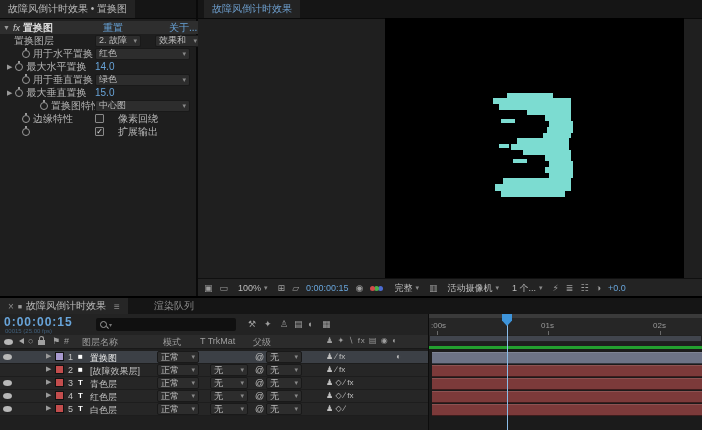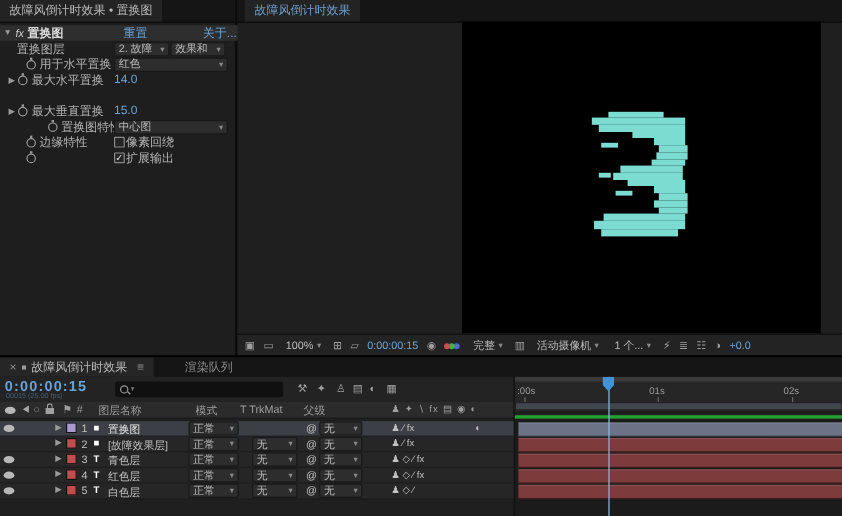--- a/index.html
+++ b/index.html
@@ -11,21 +11,21 @@
   .tab{display:flex;align-items:center;gap:4px;padding:0 8px;background:#232323;font-size:10px;color:#b9b9b9;}
   .tab .x{color:#8a8a8a;font-size:10px;}
   .tab .sq{color:#9a9a9a;font-size:7px;}
   .tab .menu{color:#8a8a8a;margin-left:4px;}
   .tab.inactive{background:transparent;color:#8a8a8a;}
   .blue{color:#68a4d9;}
   .link{color:#68a4d9;cursor:pointer;}
   
   .ec-row{position:absolute;left:0;width:224px;height:13px;display:flex;align-items:center;font-size:10px;color:#b5b5b5;}
   .ec-left{display:flex;align-items:center;gap:3px;white-space:nowrap;}
-  .ec-val{position:absolute;left:95px;display:flex;align-items:center;gap:1px;}
+  .ec-val{position:absolute;left:95px;display:flex;align-items:center;gap:14px;}
   .dd{display:inline-flex;align-items:center;justify-content:space-between;background:#2d2d2d;border:1px solid #191919;border-radius:2px;color:#bdbdbd;height:12px;padding:0 3px;font-size:9px;box-sizing:border-box;white-space:nowrap;}
   .dd .chev{color:#8a8a8a;font-size:7px;margin-left:3px;}
   .tri{color:#9a9a9a;font-size:7px;}
   .fxbadge{font-style:italic;font-size:9px;color:#cfcfcf;}
   .stopwatch{display:inline-block;width:8px;height:8px;border:1px solid #9a9a9a;border-radius:50%;position:relative;box-sizing:border-box;}
   .stopwatch:before{content:"";position:absolute;left:2px;top:-3px;width:2px;height:2px;background:#9a9a9a;}
   .cb{display:inline-flex;align-items:center;justify-content:center;width:9px;height:9px;background:#242424;border:1px solid #8a8a8a;border-radius:1px;font-size:8px;color:#e0e0e0;box-sizing:border-box;}
   
   .stage{position:absolute;background:#000;}
   .comp-toolbar{position:absolute;left:0;right:0;top:278px;height:18px;background:#232323;border-top:1px solid #101010;display:flex;align-items:center;gap:7px;padding:0 6px;font-size:9px;color:#b0b0b0;white-space:nowrap;}
@@ -109,20 +109,32 @@
       <div class="ec-left" style="padding-left:7px;">
         <span class="tri">▶</span>
         <span class="stopwatch"></span>
         <span>最大水平置换</span>
       </div>
       <div class="ec-val">
         <span class="blue">14.0</span>
       </div>
     </div>
 
+    <div class="ec-row" style="top:73px;">
+      <div class="ec-left" style="padding-left:22px;">
+        <span class="stopwatch"></span>
+        <span>用于垂直置换</span>
+      </div>
+      <div class="ec-val">
+        <span class="dd" style="width:95px;">
+          <span>绿色</span>
+          <span class="chev">▾</span>
+        </span>
+      </div>
+    </div>
 
     <div class="ec-row" style="top:86px;">
       <div class="ec-left" style="padding-left:7px;">
         <span class="tri">▶</span>
         <span class="stopwatch"></span>
         <span>最大垂直置换</span>
       </div>
       <div class="ec-val">
         <span class="blue">15.0</span>
       </div>

